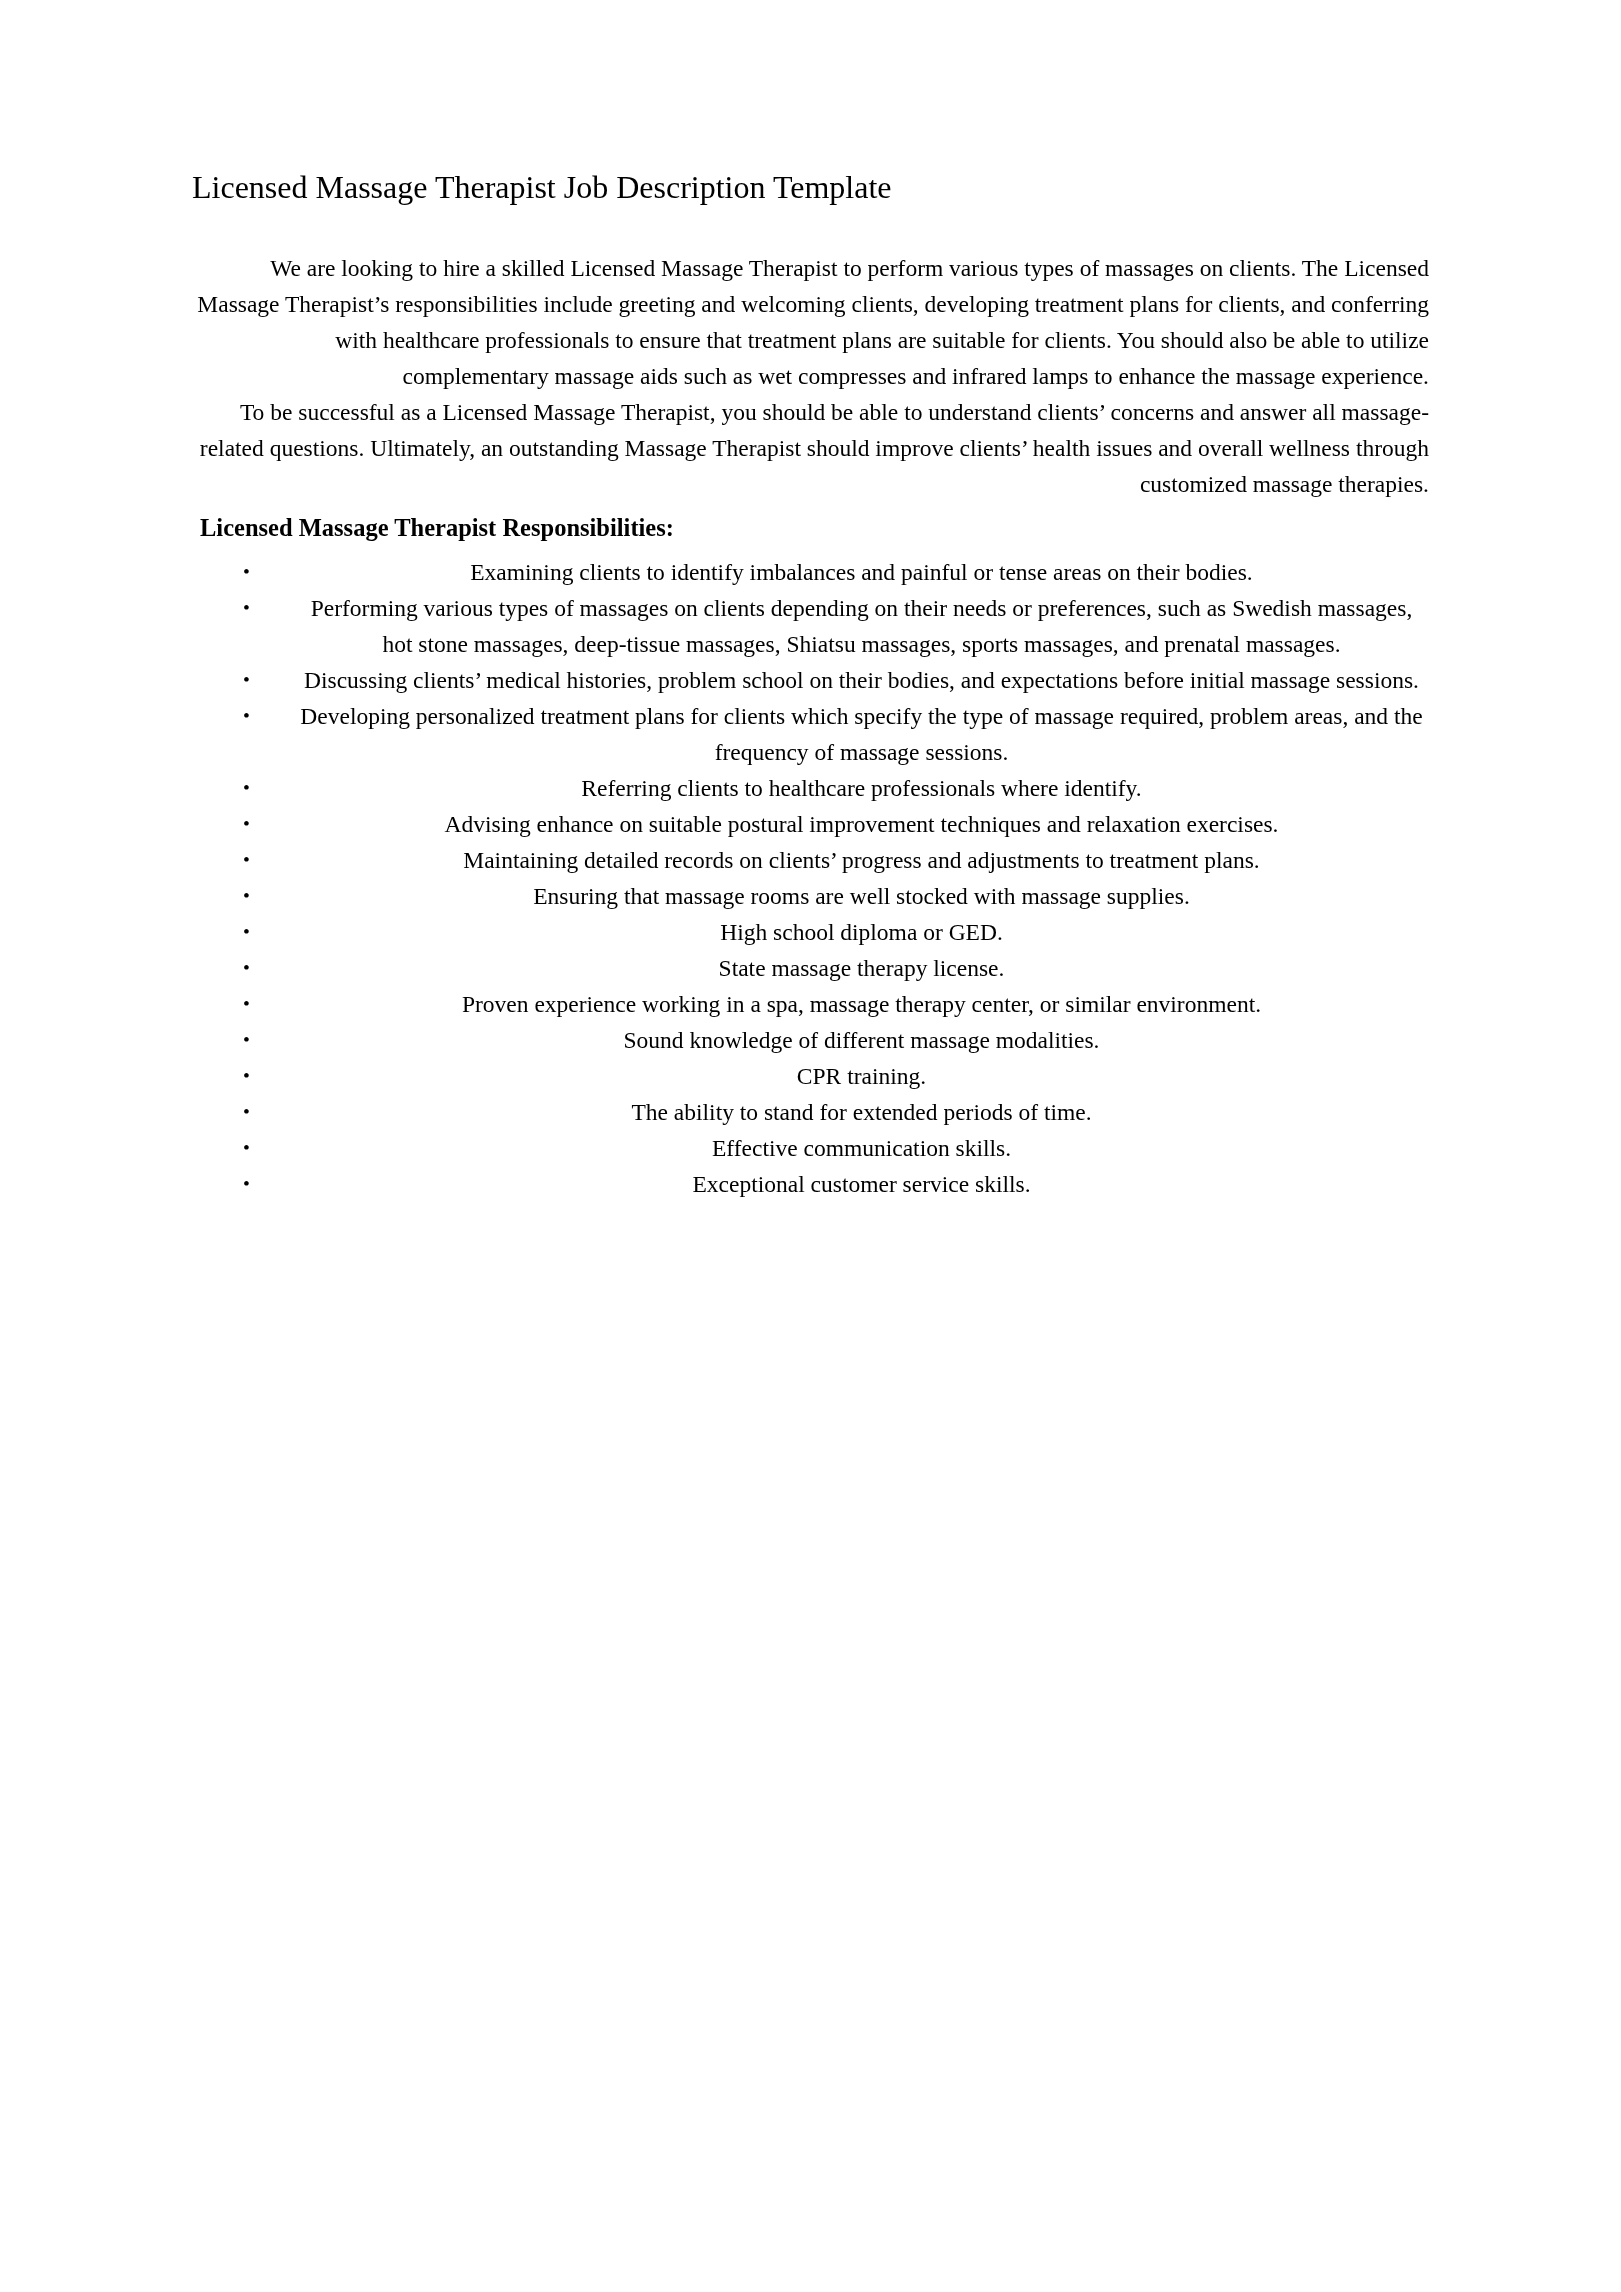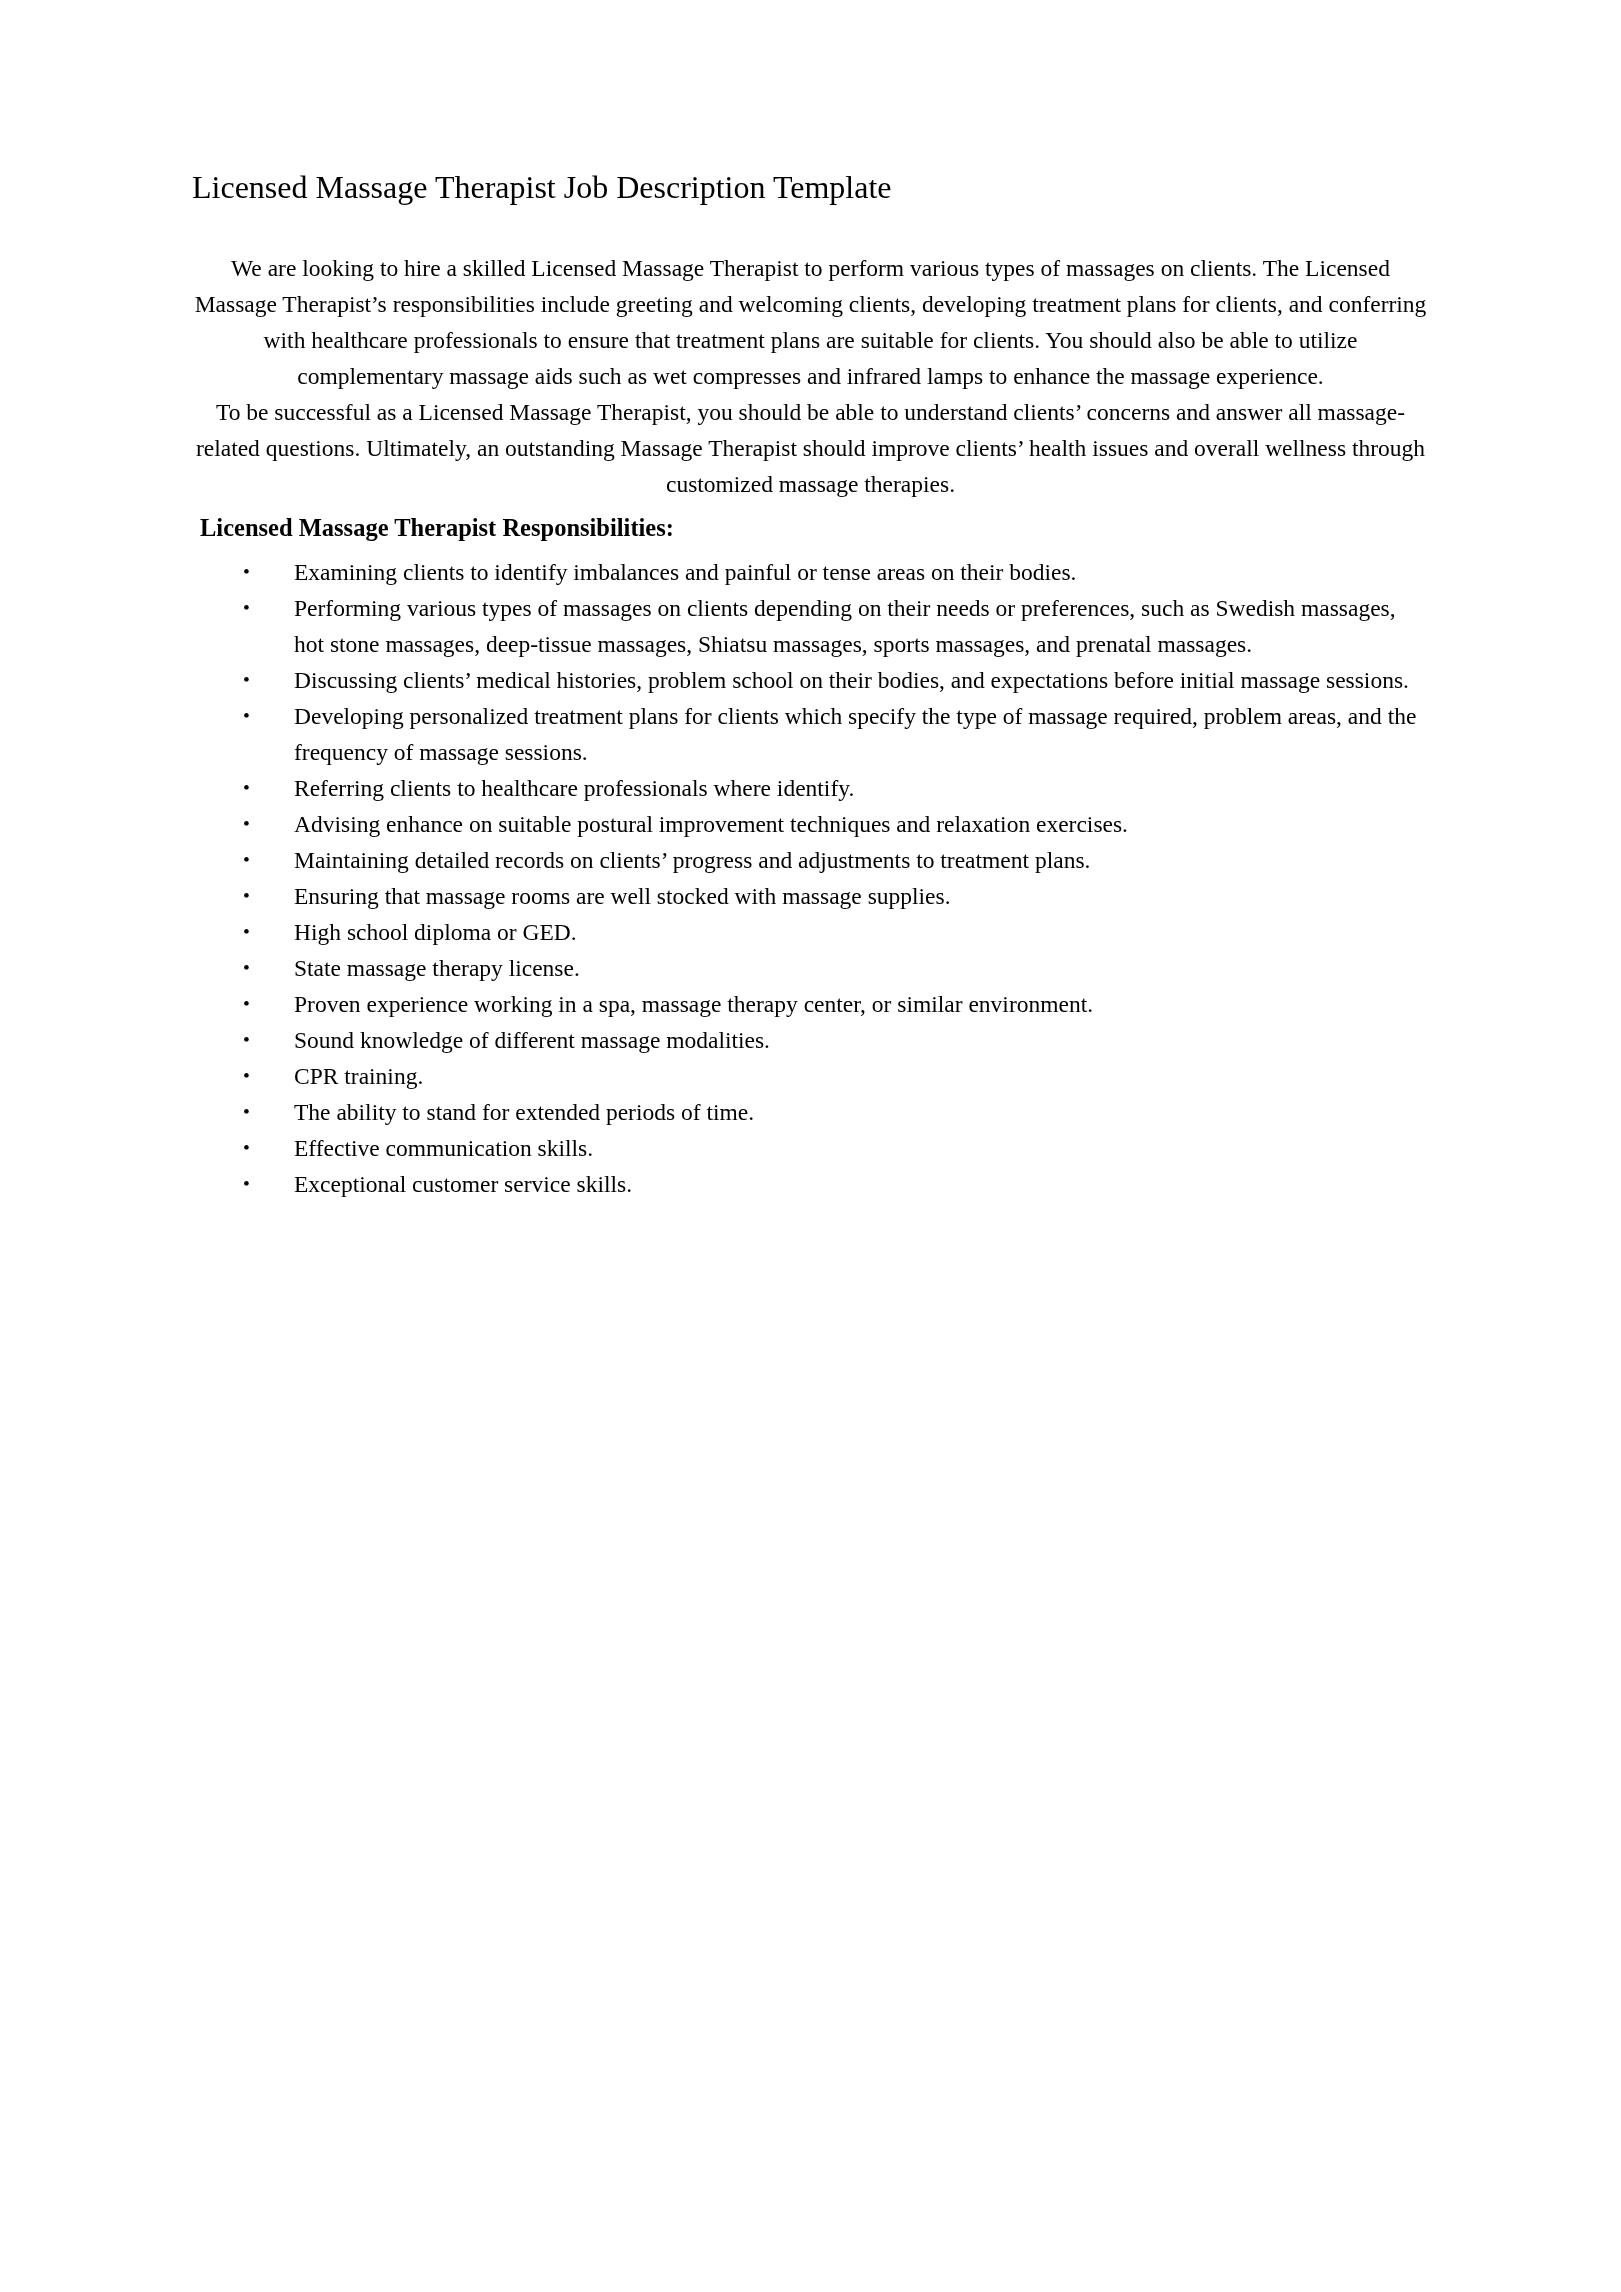--- a/index.html
+++ b/index.html
@@ -39,21 +39,21 @@
     letter-spacing: 0px;
     white-space: nowrap;
   }
 
   .title-gap { height: 42px; }
 
   .para {
     font-size: 23.5px;
     line-height: 36px;
     margin: 0;
-    text-align: center;
+    text-align: right;
     white-space: pre-wrap;
   }
 
   .section-heading {
     font-size: 24.5px;
     line-height: 36px;
     font-weight: bold;
     margin: 8px;
   }
 
@@ -75,20 +75,21 @@
   ul.bullets > li .marker {
     position: absolute;
     left: 51px;
     top: 0;
     font-size: 19.6px;
     line-height: 36px;
   }
 
   ul.bullets > li .li-text {
     display: block;
+    text-align: center;
   }
 </style>
 </head>
 <body>
 
 <div class="page">
   <div class="content">
 
     <h1 class="doc-title">Licensed Massage Therapist Job Description Template</h1>
 

